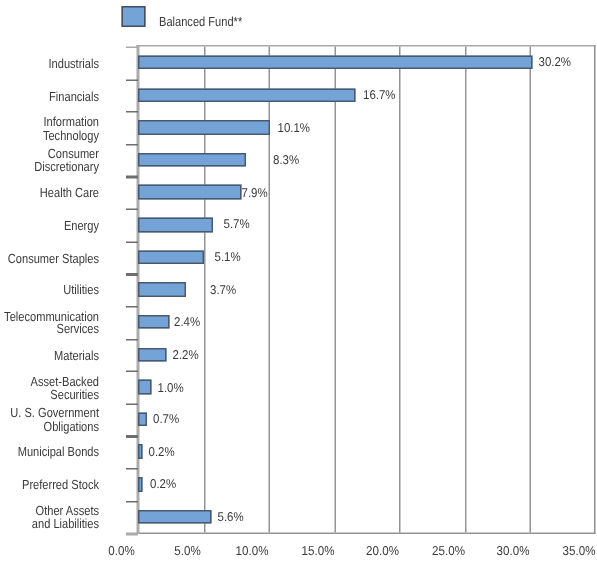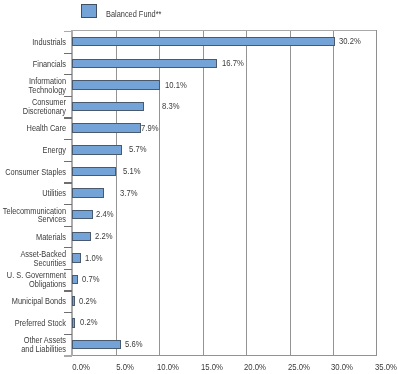--- a/index.html
+++ b/index.html
@@ -11,21 +11,21 @@
 
   
   #legend{position:absolute;left:81px;top:4px;height:15px;}
   #legend-swatch{position:absolute;left:0;top:0;width:14px;height:12px;
       background:#74a3d8;border:1.2px solid #404f63;box-sizing:content-box;}
   #legend-label{position:absolute;left:24.8px;top:4.6px;font-size:8.8px;
       line-height:10px;white-space:nowrap;color:#3a3a3a;
       transform:scaleX(0.84);transform-origin:0 50%;}
 
   
-  #plot{position:absolute;left:72px;top:30.9px;width:304.5px;height:324.4px;}
+  #plot{position:absolute;left:92px;top:30.9px;width:304.5px;height:324.4px;}
   #plot-border-top{position:absolute;left:-0.7px;top:-1.1px;width:305.9px;height:1.5px;background:#a9a9a9;}
   #plot-border-bottom{position:absolute;left:-0.7px;top:324.1px;width:305.9px;height:1.4px;background:#939393;}
   #plot-border-left{position:absolute;left:-0.7px;top:-1.1px;width:1.5px;height:326.6px;background:#acacac;}
   #plot-border-right{position:absolute;left:304.0px;top:-1.1px;width:1.3px;height:326.6px;background:#8f8f8f;}
   .gridline{position:absolute;top:0;width:1.15px;height:324.1px;background:#949494;}
   .ytick{position:absolute;left:-8.1px;width:8.1px;height:1.3px;background:#6e6e6e;}
 
   .bar{position:absolute;height:9.5px;background:#74a3d8;
        border:1.1px solid #4a5a6e;box-sizing:border-box;}
   .bar-label{position:absolute;font-size:8.5px;line-height:8.5px;white-space:nowrap;color:#3a3a3a;

